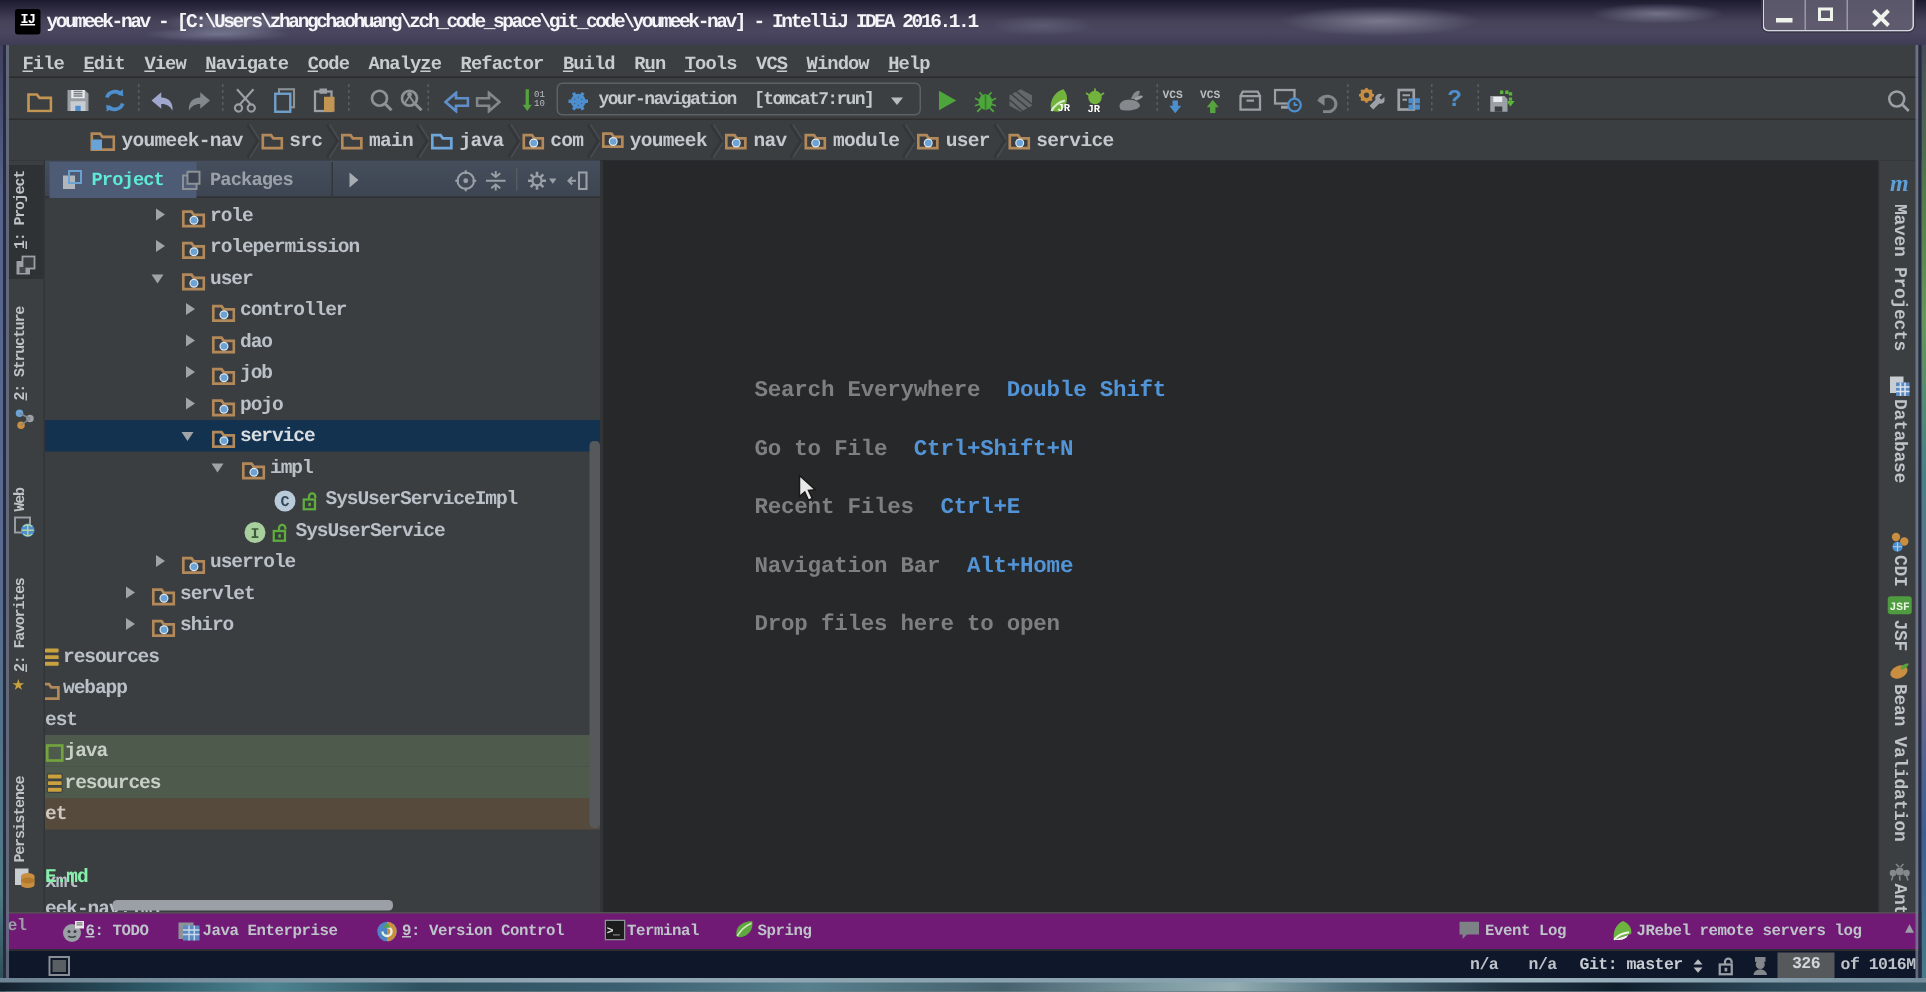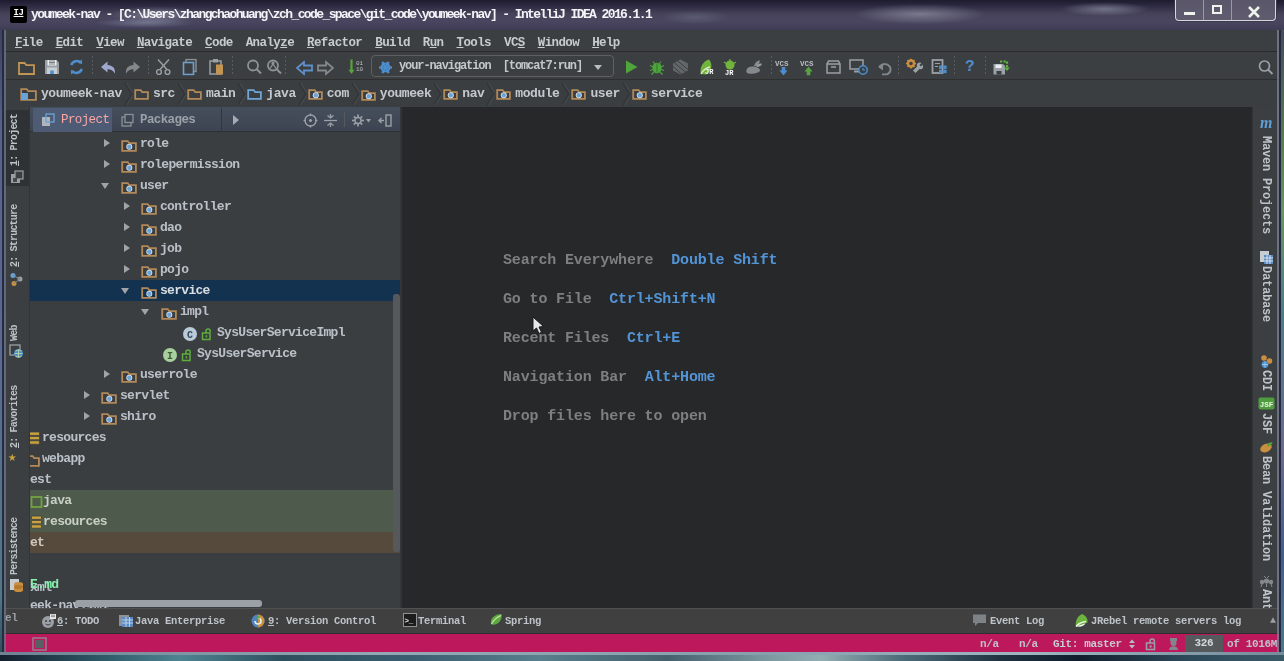--- a/index.html
+++ b/index.html
@@ -237,21 +237,21 @@
         <path d="M8 3.5 h7 v7" fill="none" stroke="#5bb53c" stroke-width="2.2" stroke-dasharray="2.2 1.3"></path>
         <path d="M15 13 l-2.8-3.6 h5.6 z" fill="#5bb53c"></path>
       </svg></div>
 <div class="ticon" style="left:1253px;width:17px;height:17px;"><svg width="17" height="17" viewBox="0 0 17 17" style="">
         <circle cx="7.5" cy="7.5" r="5" fill="none" stroke="#9aa0a6" stroke-width="1.7"></circle>
         <path d="M11 11 L15.5 15.5" stroke="#9aa0a6" stroke-width="1.8"></path>
       </svg></div>
 </div>
 <div class="abs" style="left:4px;top:80px;width:1277px;height:27px;background:#3b3e40;color:#c3c9ce;font-size:13px;font-weight:bold;letter-spacing:-0.45px;">
 <div style="display:flex;align-items:center;height:27px;padding-left:16px;">
-<span style="display:flex;align-items:center;">
+<span style="display:flex;align-items:center;margin-left:40px;">
         <svg width="17" height="15" viewBox="0 0 17 15" style="">
           <path d="M1.2 13.8 V3.1 h5.5 l1.5 2.1 h7.699999999999999 V13.8 z" fill="none" stroke="#b3895a" stroke-width="1.8"></path>
           <rect x="1" y="7" width="7" height="7" fill="#6ba3d6"></rect>
         </svg>
         <span style="margin-left:4px;">youmeek-nav</span>
       </span>
 <svg width="10" height="24" viewBox="0 0 10 24" style="margin:0 1px;">
         <path d="M2 1 L9 12 L2 23" fill="none" stroke="#33373a" stroke-width="2.2"></path>
         <path d="M3.6 1 L10.6 12 L3.6 23" fill="none" stroke="#484c4f" stroke-width="1.1"></path>
       </svg>
@@ -290,21 +290,21 @@
           <path d="M1.2 11.8 V3.1 h5.5 l1.5 2.1 h5.699999999999999 V11.8 z" fill="none" stroke="#b3895a" stroke-width="1.8"></path>
           <circle cx="7.8" cy="8.3" r="3.0" fill="#dde4ea"></circle>
           <circle cx="7.8" cy="8.3" r="2.2" fill="#6ba3d6"></circle>
         </svg>
         <span style="margin-left:4px;">com</span>
       </span>
 <svg width="10" height="24" viewBox="0 0 10 24" style="margin:0 1px;">
         <path d="M2 1 L9 12 L2 23" fill="none" stroke="#33373a" stroke-width="2.2"></path>
         <path d="M3.6 1 L10.6 12 L3.6 23" fill="none" stroke="#484c4f" stroke-width="1.1"></path>
       </svg>
-<span style="display:flex;align-items:flex-end;">
+<span style="display:flex;align-items:flex-start;">
         <svg width="15" height="13" viewBox="0 0 15 13" style="">
           <path d="M1.2 11.8 V3.1 h5.5 l1.5 2.1 h5.699999999999999 V11.8 z" fill="none" stroke="#b3895a" stroke-width="1.8"></path>
           <circle cx="7.8" cy="8.3" r="3.0" fill="#dde4ea"></circle>
           <circle cx="7.8" cy="8.3" r="2.2" fill="#6ba3d6"></circle>
         </svg>
         <span style="margin-left:4px;">youmeek</span>
       </span>
 <svg width="10" height="24" viewBox="0 0 10 24" style="margin:0 1px;">
         <path d="M2 1 L9 12 L2 23" fill="none" stroke="#33373a" stroke-width="2.2"></path>
         <path d="M3.6 1 L10.6 12 L3.6 23" fill="none" stroke="#484c4f" stroke-width="1.1"></path>
@@ -384,21 +384,21 @@
 <div class="abs" style="left:5px;top:468px;transform:rotate(-90deg);transform-origin:0 0;color:#bdc3c8;font-size:10px;font-weight:bold;letter-spacing:-0.8px;white-space:nowrap;line-height:12px;">Persistence</div>
 <div class="abs" style="left:5px;top:470px;"><svg width="15" height="15" viewBox="0 0 15 15" style="">
         <rect x="1" y="1" width="9" height="11" fill="#c8cdd2"></rect>
         <ellipse cx="9.5" cy="6" rx="4.5" ry="2" fill="#c98e3f"></ellipse>
         <path d="M5 6 v6 a4.5 2 0 0 0 9 0 v-6" fill="#c98e3f"></path>
         <ellipse cx="9.5" cy="9" rx="4.5" ry="2" fill="#b37a2e"></ellipse>
       </svg></div>
 </div>
 <div class="abs" style="left:30px;top:107px;width:370px;height:501px;background:#3b3e41;">
 <div class="abs" style="left:0;top:0;width:370px;height:25px;background:linear-gradient(180deg,#454e5c,#3d4552);border-bottom:1px solid #2e3133;">
-<div class="abs" style="left:3px;top:1px;width:79px;height:24px;background:#4d5b75;display:flex;align-items:center;padding-left:8px;color:#fca5a5;font-size:12.5px;font-weight:normal;letter-spacing:-0.6px;">
+<div class="abs" style="left:3px;top:1px;width:98px;height:24px;background:#4d5b75;display:flex;align-items:center;padding-left:8px;color:#5eead4;font-size:12.5px;font-weight:bold;letter-spacing:-0.6px;">
         <svg width="15" height="14" viewBox="0 0 15 14" style="">
           <rect x="1" y="4" width="8" height="9" fill="#b0b6bb"></rect>
           <rect x="5" y="1" width="8" height="8" fill="none" stroke="#6ba3d6" stroke-width="1.3"></rect>
         </svg>
         <span style="margin-left:5px;">Project</span>
       </div>
 <div class="abs" style="left:84px;top:1px;width:108px;height:24px;display:flex;align-items:center;padding-left:6px;color:#9ba1a8;font-size:12.5px;font-weight:bold;letter-spacing:-0.6px;border-right:1px solid #33373b;">
         <svg width="15" height="14" viewBox="0 0 15 14" style="">
           <rect x="2" y="4" width="9" height="9" fill="none" stroke="#8d9297" stroke-width="1.3"></rect>
           <rect x="5" y="1.5" width="8" height="8" fill="#3d4552" stroke="#8d9297" stroke-width="1.3"></rect>
@@ -678,21 +678,21 @@
         <g stroke="#85898d" stroke-width="1">
           <line x1="7" y1="3" x2="5" y2="1"></line>
           <line x1="8" y1="3" x2="10" y2="1"></line>
           <line x1="3" y1="9" x2="2" y2="12"></line>
           <line x1="7.5" y1="9" x2="7.5" y2="12"></line>
           <line x1="12" y1="9" x2="13" y2="12"></line>
         </g>
       </svg></div>
 <div class="abs" style="left:19px;top:482px;transform:rotate(90deg);transform-origin:0 0;color:#bdc3c8;font-size:12px;font-weight:bold;letter-spacing:-0.2px;white-space:nowrap;line-height:12px;">Ant</div>
 </div>
-<div class="abs" style="left:4px;top:608px;width:1277px;height:25px;background:#404040;border-top:1px solid #515151;color:#bdc3c8;font-size:10.5px;font-weight:bold;letter-spacing:-0.3px;">
+<div class="abs" style="left:4px;top:608px;width:1277px;height:25px;background:#701a75;border-top:1px solid #515151;color:#bdc3c8;font-size:10.5px;font-weight:bold;letter-spacing:-0.3px;">
 <div class="abs" style="left:1px;top:3px;color:#9aa0a6;font-size:11px;">el</div>
 <div class="abs" style="left:36px;top:4px;"><svg width="17" height="16" viewBox="0 0 17 16" style="">
         <circle cx="8" cy="9" r="6" fill="#9aa0a6"></circle>
         <circle cx="6" cy="8" r="1" fill="#3c3f41"></circle>
         <circle cx="10" cy="8" r="1" fill="#3c3f41"></circle>
         <path d="M5.5 11 a3 2 0 0 0 5 0" stroke="#3c3f41" stroke-width="1" fill="none"></path>
         <rect x="10" y="1" width="6" height="5" fill="#e8e8e8"></rect>
         <path d="M11 2.2 h4 M11 3.6 h4" stroke="#777" stroke-width="0.8"></path>
       </svg></div>
 <div class="abs" style="left:53px;top:6px;white-space:nowrap;"><u>6</u>: TODO</div>
@@ -729,21 +729,21 @@
       </svg></div>
 <div class="abs" style="left:986px;top:6px;white-space:nowrap;">Event Log</div>
 <div class="abs" style="left:1069px;top:4px;"><svg width="17" height="15" viewBox="0 0 17 15" style="">
         <path d="M9 1 C13 2.5 15 6 14.5 9.5 L3 13.5 C2 8 4.5 3 9 1 z" fill="#6db33f"></path>
         <path d="M3 13.5 C5.5 10.5 9 9 13 8.5" fill="none" stroke="#eef6e6" stroke-width="1.4"></path>
         <path d="M3.5 13.3 l9-3 c-1.5 2.8-5 4-9 3 z" fill="#f4f8f0"></path>
       </svg></div>
 <div class="abs" style="left:1087px;top:6px;white-space:nowrap;">JRebel remote servers log</div>
 <div class="abs" style="left:1266px;top:6px;color:#9aa0a6;font-size:10px;">▲</div>
 </div>
-<div class="abs" style="left:4px;top:633px;width:1277px;height:20px;background:#be185d;border-top:1px solid #2e2e2e;color:#bdc3c8;font-size:11px;font-weight:bold;letter-spacing:-0.35px;">
+<div class="abs" style="left:4px;top:633px;width:1277px;height:20px;background:#0f172a;border-top:1px solid #2e2e2e;color:#bdc3c8;font-size:11px;font-weight:bold;letter-spacing:-0.35px;">
 <div class="abs" style="left:28px;top:3px;"><svg width="15" height="14" viewBox="0 0 15 14" style="">
         <rect x="1" y="1" width="13" height="12" fill="none" stroke="#8d9297" stroke-width="1.3"></rect>
         <rect x="3" y="3" width="9" height="8" fill="#5a5f63"></rect>
       </svg></div>
 <div class="abs" style="left:976px;top:4px;white-space:nowrap;">n/a</div>
 <div class="abs" style="left:1015px;top:4px;white-space:nowrap;">n/a</div>
 <div class="abs" style="left:1049px;top:4px;white-space:nowrap;color:#c8cdd2;">Git: master</div>
 <div class="abs" style="left:1122px;top:3px;"><svg width="12" height="14" viewBox="0 0 12 14" style="">
         <path d="M3 6 L6 2.5 L9 6 z M3 8 L6 11.5 L9 8 z" fill="#b8bdc2"></path>
       </svg></div>

